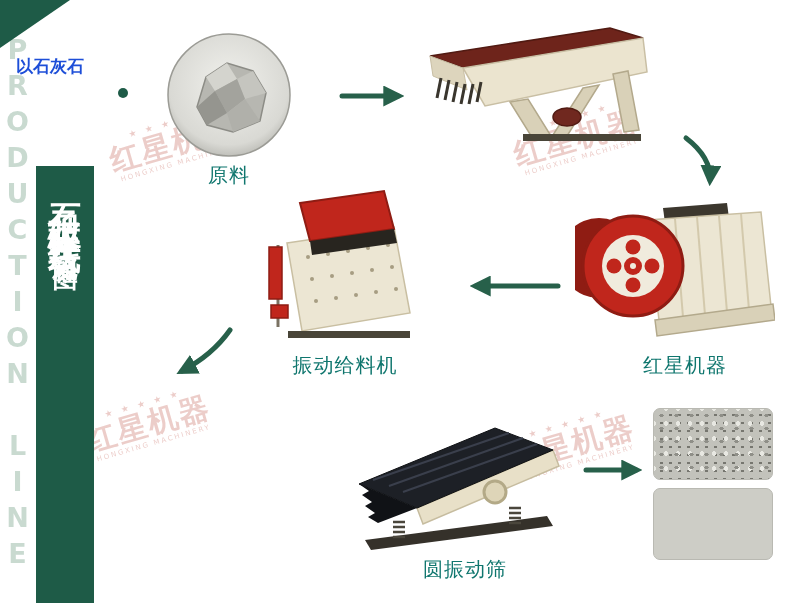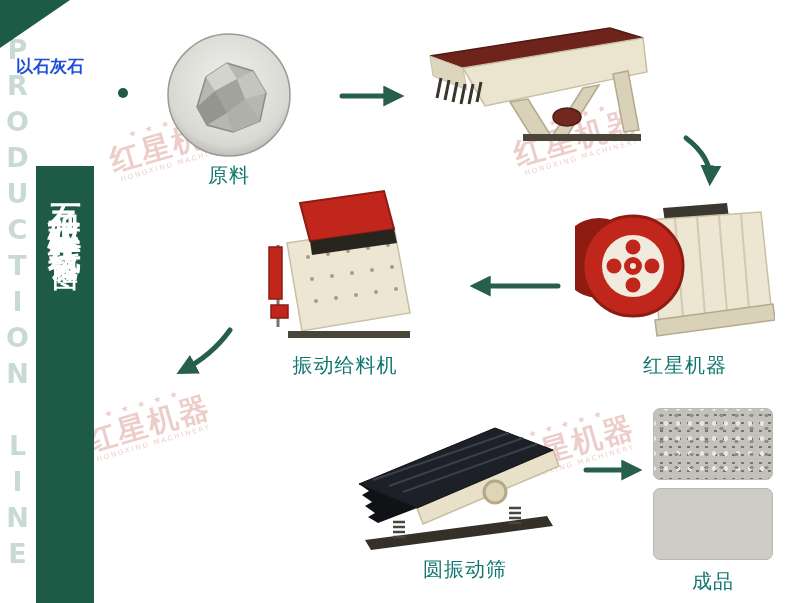--- a/index.html
+++ b/index.html
@@ -231,15 +231,14 @@
       <line x1="28" y1="62" x2="164" y2="15"></line>
       <line x1="44" y1="68" x2="178" y2="20"></line>
       <line x1="58" y1="74" x2="192" y2="26"></line>
     </g>
     <path d="M14,66 l10,7 -7,4 10,7 -7,4 10,7 -7,4 10,6 39,-15 -58,-24 z" fill="#101216"></path>
   </svg>
   <div class="node-label" style="left:375px;top:556px;width:180px;">圆振动筛</div>
 
   <div class="product-img coarse" style="left:653px;top:408px;"></div>
   <div class="product-img fine" style="left:653px;top:488px;"></div>
-  <div class="node-label" style="left:653px;top:568px;width:120px;">成品</div>
 
 </div>
 
 </body></html>

